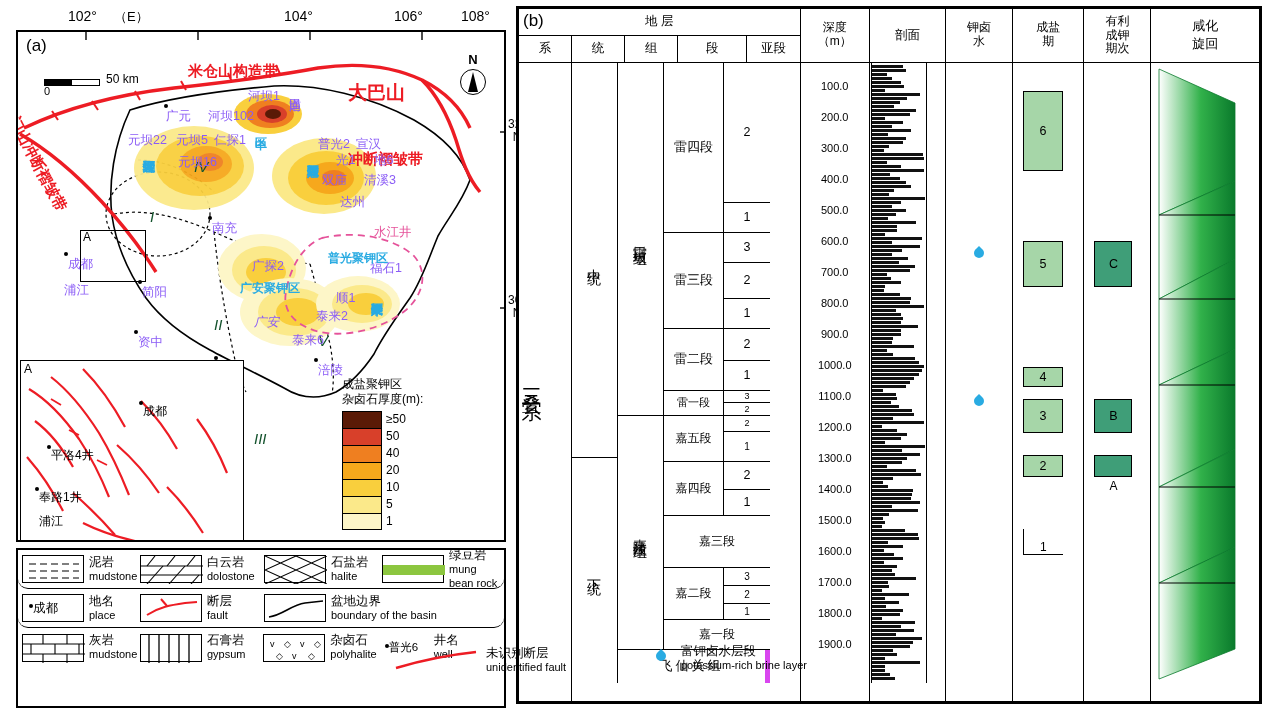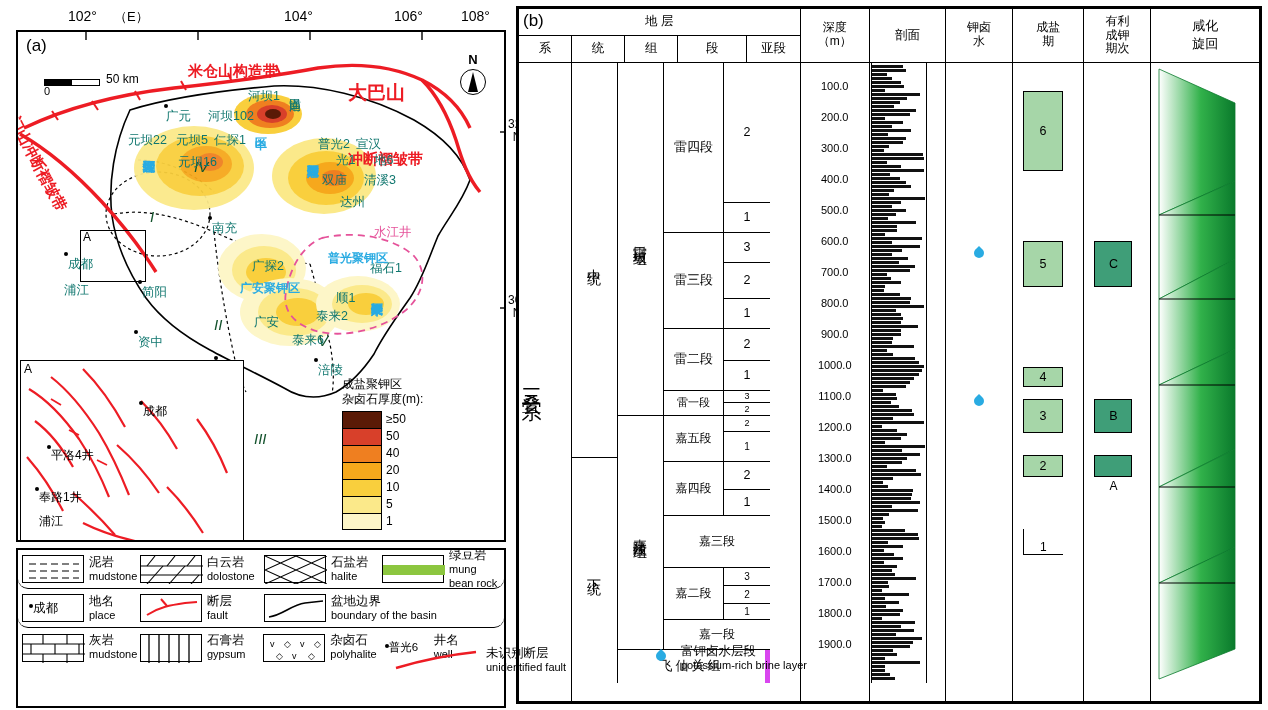--- a/index.html
+++ b/index.html
@@ -17,21 +17,21 @@
   .axisLabel { position: absolute; font-size: 14px; color: #000; }
   #mapFrame {
     position: absolute; left: 10px; top: 24px; width: 490px; height: 512px;
     border: 2px solid #000; background: #fff; overflow: hidden;
   }
   #mapFrame .tag { position:absolute; left:8px; top:4px; font-size:17px; }
   #scaleWrap { position: absolute; left: 26px; top: 40px; font-size: 12px; }
   #scaleBar { width: 56px; height: 7px; border: 1.4px solid #000; position: relative; }
   #scaleBar .half { position:absolute; left:0; top:0; width:50%; height:100%; background:#000; }
   .redtext { position: absolute; color:#ed1c24; font-weight: bold; font-size: 15px; white-space: nowrap;}
-  .blacktext { position:absolute; color:#0f766e; font-size:12.5px; white-space:nowrap;}
+  .blacktext { position:absolute; color:#8b5cf6; font-size:12.5px; white-space:nowrap;}
   .bluetext { position:absolute; color:#29abe2; font-size:12.5px; white-space:nowrap; font-weight:bold;}
   .romantext { position:absolute; color:#14532d; font-size:15px; font-style: italic; }
   .dot { position:absolute; width:4px; height:4px; background:#000; border-radius:50%; }
 
   #compass { position:absolute; right: 18px; top: 20px; text-align:center; }
   #compass .n { font-size:13px; font-weight:bold; }
   #compass .circ {
     width: 26px; height:26px; border:1.6px solid #000; border-radius:50%;
     position:relative; margin: 2px auto 0;
   }
@@ -249,21 +249,21 @@
       <div class="blacktext" style="left:338px; top:104px;">宣汉</div>
       <div class="blacktext" style="left:356px; top:120px;">地6</div>
       <div class="blacktext" style="left:346px; top:140px;">清溪3</div>
       <div class="blacktext" style="left:304px; top:140px;">双庙</div>
       <div class="bluetext" style="left:286px; top:124px; writing-mode:vertical-rl; font-size:12px;">双庙聚钾区</div>
       <div class="blacktext" style="left:322px; top:162px;">达州</div>
       <div class="blacktext" style="left:194px; top:188px;">南充</div>
       <div class="dot" style="left:190px; top:184px;"></div>
       <div class="blacktext" style="left:234px; top:226px;">广探2</div>
       <div class="blacktext" style="left:352px; top:228px;">福石1</div>
-      <div class="blacktext" style="left:236px; top:282px;">广安</div>
+      <div class="blacktext" style="left:236px; top:282px;font-style:italic;">广安</div>
       <div class="blacktext" style="left:318px; top:258px;">顺1</div>
       <div class="blacktext" style="left:298px; top:276px;">泰来2</div>
       <div class="blacktext" style="left:274px; top:300px;">泰来6</div>
       <div class="bluetext" style="left:222px; top:248px; font-size:12px;">广安聚钾区</div>
       <div class="bluetext" style="left:350px; top:262px; writing-mode:vertical-rl; font-size:12px;">泰来聚钾区</div>
       <div class="bluetext" style="left:310px; top:218px; font-size:12px;">普光聚钾区</div>
       <div class="blacktext" style="left:200px; top:328px;">重庆</div>
       <div class="dot" style="left:196px; top:324px;"></div>
       <div class="blacktext" style="left:300px; top:330px;">涪陵</div>
       <div class="dot" style="left:296px; top:326px;"></div>

